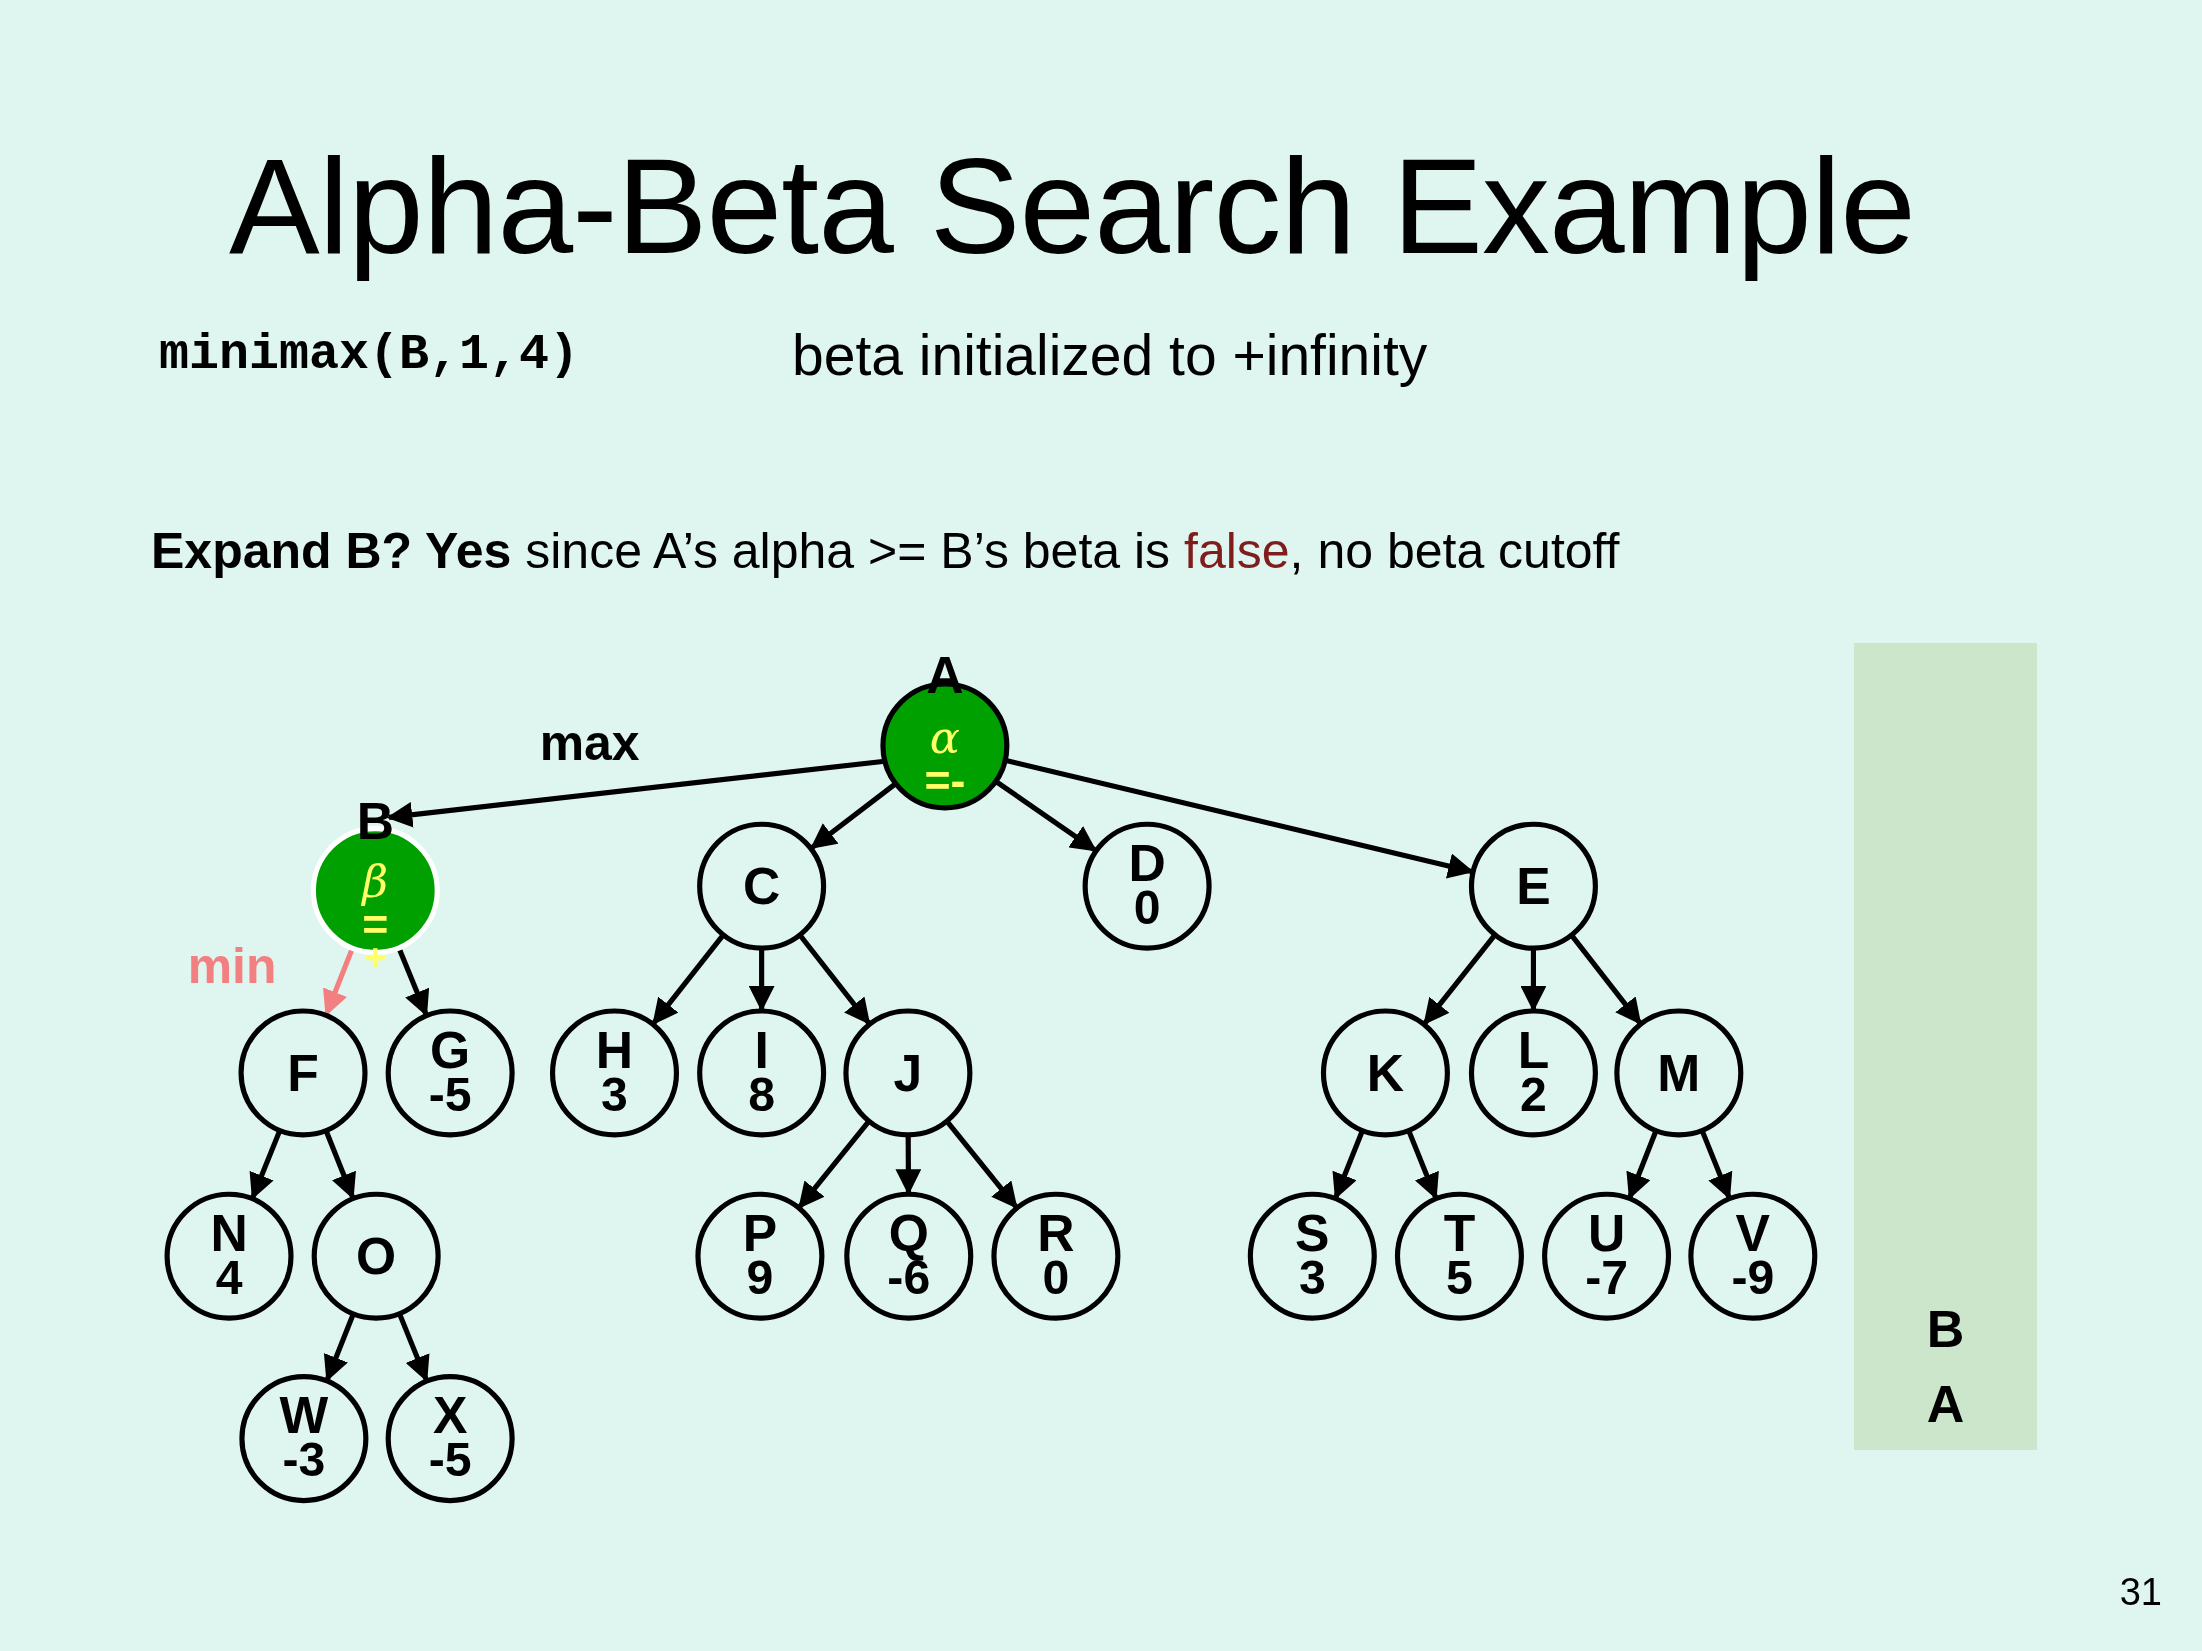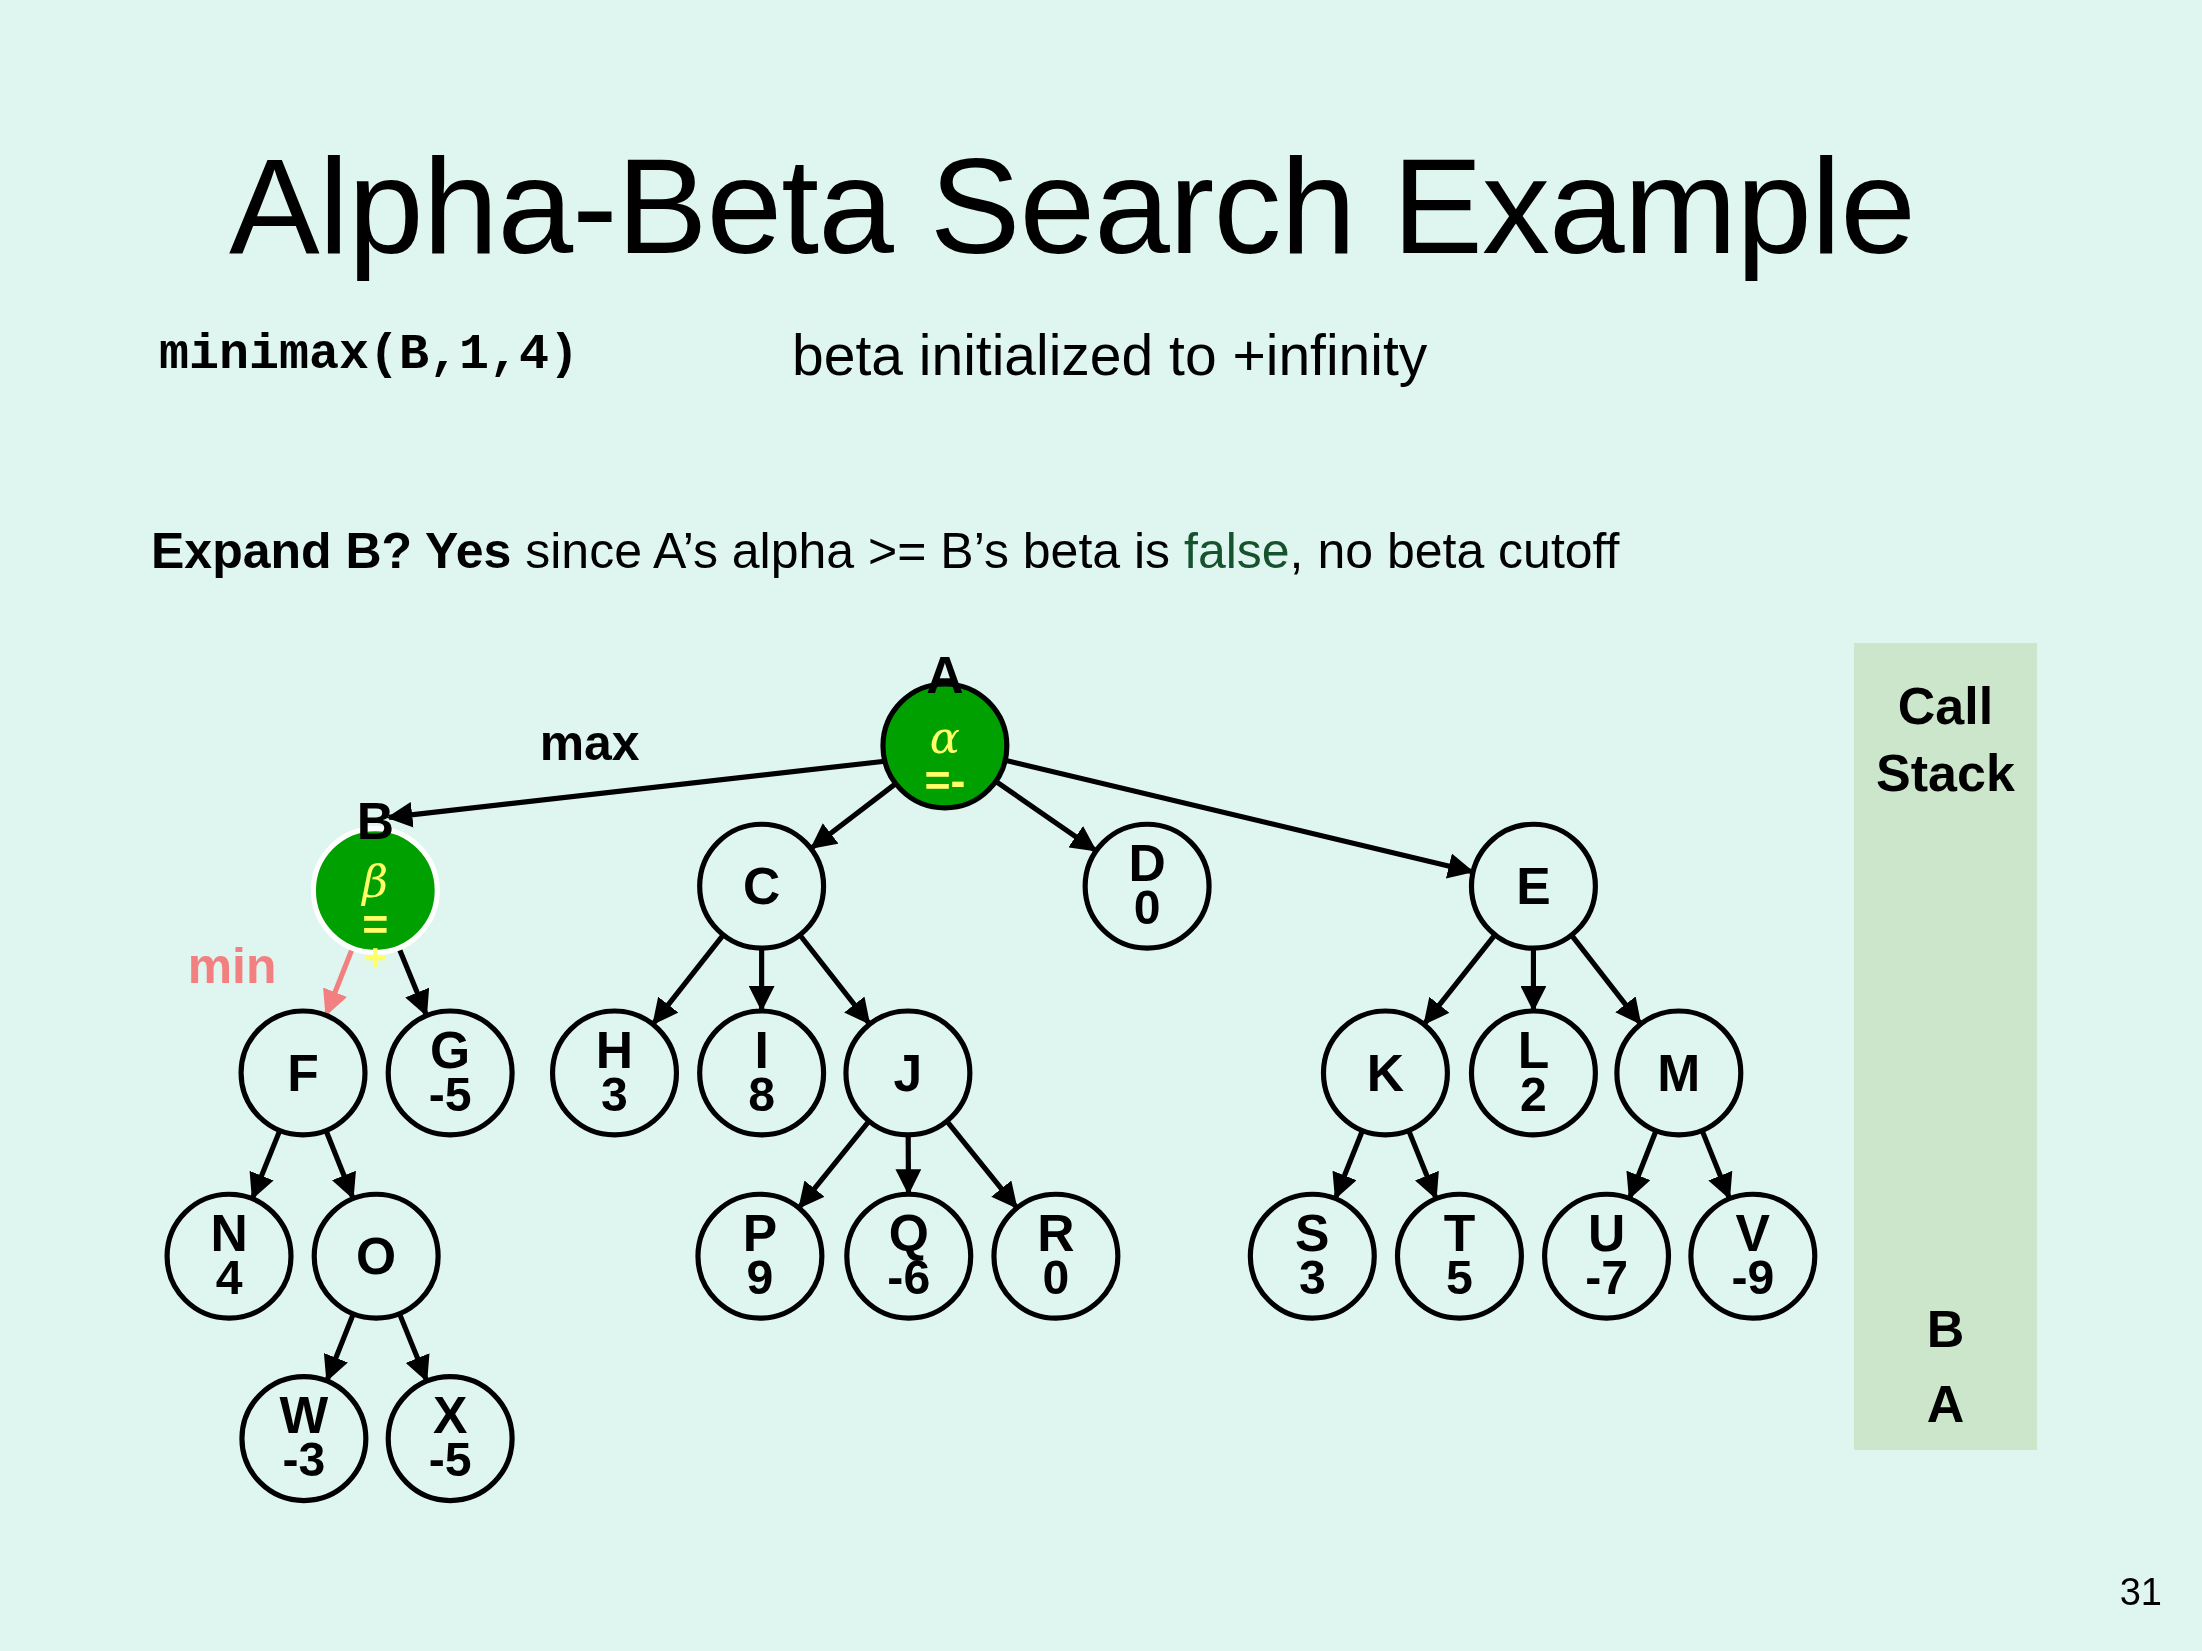--- a/index.html
+++ b/index.html
@@ -4,21 +4,21 @@
 <style>
   html, body { margin:0; padding:0; }
   body { width:2203px; height:1652px; background:#dff6f0; position:relative; overflow:hidden;
          font-family:"Liberation Sans", sans-serif; color:#000; }
   .abs { position:absolute; }
   #title { left:0; width:2144px; top:133px; text-align:center; font-size:136px; line-height:146px; letter-spacing:-0.9px; }
   #call { left:129px; top:325px; font-family:"Liberation Mono", monospace; font-weight:bold; font-size:50px; line-height:60px;margin-left:30px; }
   #note { left:792px; top:323px; font-size:57px; line-height:65px;text-align:right; }
   #expand { left:151px; top:521px; font-size:50px; line-height:60px; white-space:nowrap; }
   #expand .b { font-weight:bold; }
-  #expand .red { color:#14532d; }
+  #expand .red { color:#7f1d1d; }
   #stack { left:1854px; top:643px; width:183px; height:807px; background:#cce6cc; }
   #stack-title { position:absolute; left:0; right:0; top:30px; text-align:center; font-weight:bold; font-size:52px; line-height:67px; }
   .stack-item { position:absolute; left:0; right:0; text-align:center; font-weight:bold; font-size:52px; line-height:60px; }
   #page-num { right:41px; bottom:38px; font-size:38px; }
   svg#tree { position:absolute; left:0; top:0; }
   .lbl { font-family:"Liberation Sans", sans-serif; font-weight:bold; }
 </style>
 </head>
 <body>
 
@@ -177,22 +177,18 @@
         <circle cx="523" cy="1672" r="72" fill="none" stroke="#000" stroke-width="6"></circle>
         <text x="523" y="1666" text-anchor="middle" font-size="60" class="lbl">X</text>
         <text x="523" y="1716" text-anchor="middle" font-size="56" class="lbl">-5</text>
       </g>
     </g>
   <text id="max-label" class="lbl" x="627" y="883" font-size="58">max</text>
   <text id="min-label" class="lbl" x="218" y="1142" font-size="58" fill="#f28080">min</text>
 </svg>
 
 <div id="stack" class="abs">
-  <div id="stack-title">
-    <div>Call</div>
-    <div>Stack</div>
-  </div>
   <div class="stack-item" style="top:656px">B</div>
   <div class="stack-item" style="top:731px">A</div>
 </div>
 
 <div id="page-num" class="abs">31</div>
 
 
 </body></html>

